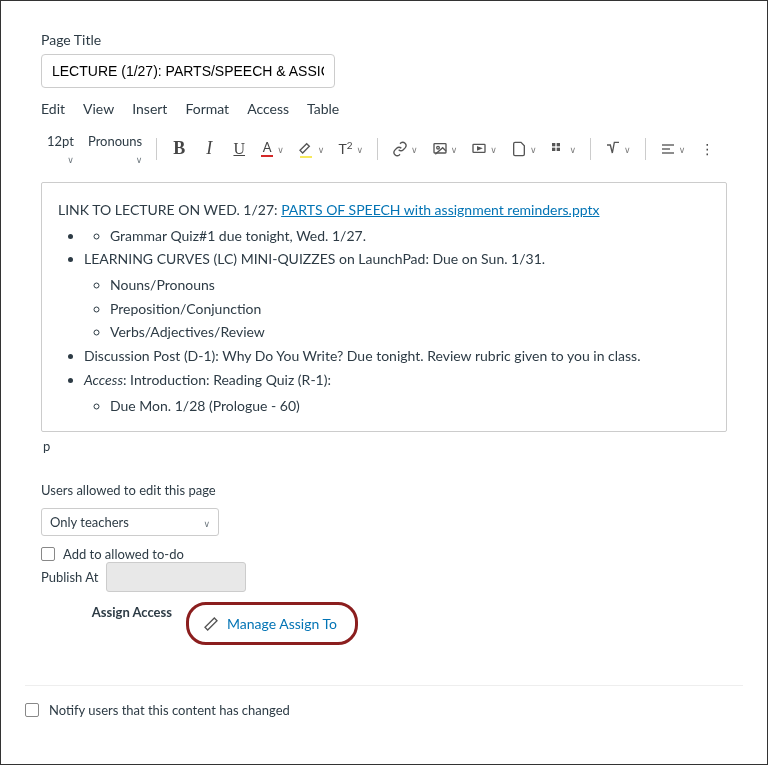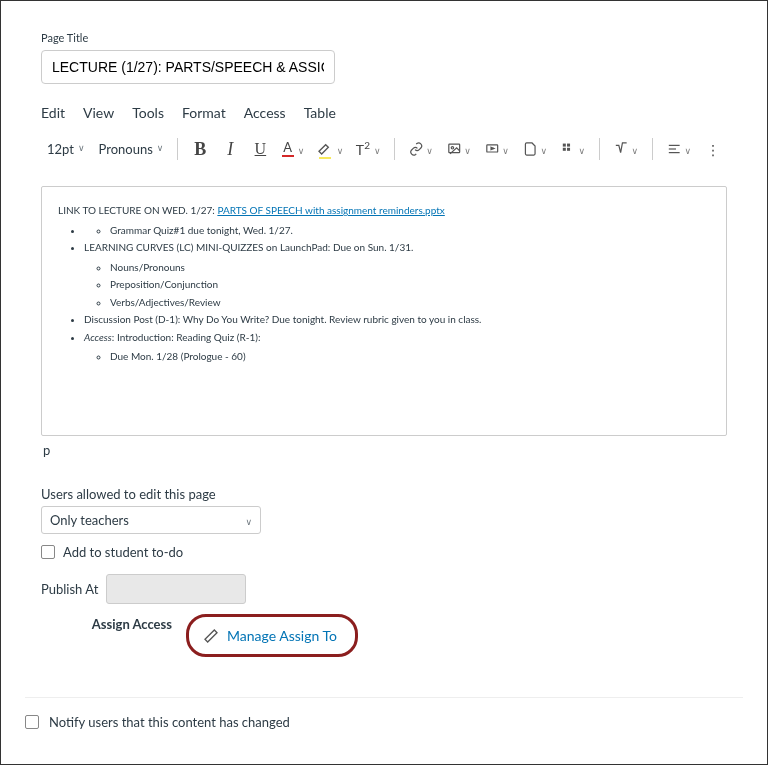--- a/index.html
+++ b/index.html
@@ -7,81 +7,81 @@
     font-family: "Lato", "Helvetica Neue", Helvetica, Arial, sans-serif;
     font-size: 14px;
     color: #2D3B45;
     background: #fff;
     width: 768px;
     height: 765px;
     border: 1px solid #333;
     padding: 10px;
   }
   .container { padding: 20px 30px 10px; }
-  .page-title-label { font-size: 11px; margin-bottom: 6px; }
+  .page-title-label { font-size: 14px; margin-bottom: 6px; }
   .title-input {
     width: 294px;
     padding: 8px 10px;
     border: 1px solid #ccc;
     border-radius: 4px;
     font-size: 14px;
     display: block;
   }
   .menubar {
-    margin-top: 20px;
+    margin-top: 12px;
     display: flex;
     gap: 18px;
     font-size: 14px;
   }
   .menubar span { cursor: pointer; }
   .toolbar {
     margin-top: 10px;
     display: flex;
     align-items: center;
     gap: 6px;
     padding: 6px 2px;
     flex-wrap: nowrap;
   }
   .tb-sep { width: 1px; height: 22px; background: #ccc; margin: 0 4px; }
   .tb-btn {
     display: inline-flex; align-items: center; justify-content: center;
     height: 24px; min-width: 24px; padding: 0 4px;
     color: #454545; cursor: pointer; font-size: 14px;
   }
-  .tb-drop { font-size: 13px; padding: 0 4px; display:inline-flex; align-items:flex-start; gap:4px;}
+  .tb-drop { font-size: 13px; padding: 0 4px; display:inline-flex; align-items:flex-end; gap:4px;flex-direction:column;}
   .chev { font-size: 9px; position: relative; top: 1px; opacity: 0.7; }
   .icon-svg { width: 16px; height: 16px; }
   .text-color-box { display:inline-flex; flex-direction:column; align-items:center; line-height:1;}
   .underline-bar { display:block; width:12px; height:2px; margin-top:1px;}
   .editor-area {
     border: 1px solid #ccc;
     border-radius: 2px;
-    margin-top: 19px;
+    margin-top: 12px;
     padding: 16px 16px 12px;
-    font-size: 10px;
+    font-size: 14px;
     line-height: 1.55;
     min-height: 250px;
   }
   .editor-area a { color: #0374B5; text-decoration: underline; }
   .editor-area ul { padding-left: 26px; margin-top: 4px;}
   .editor-area ul ul { list-style-type: circle; padding-left: 26px;}
   .editor-area li { margin: 2px 0; }
   .status-p { margin-top: 6px; font-size: 13px; padding-left: 2px;}
   .form-row { display:flex; margin-top: 28px; }
   .form-label { width: 145px; text-align: right; padding-right: 14px; font-weight: 700; font-size: 13px; padding-top: 2px;}
   .form-body { flex:1; font-size: 13px;}
-  .form-body .hint { margin-bottom: 4px; }
+  .form-body .hint { margin-bottom: 10px; }
   .select-box {
-    width: 220px; padding: 5px 8px; border: 1px solid #ccc; border-radius: 3px;
+    width: 178px; padding: 5px 8px; border: 1px solid #ccc; border-radius: 3px;
     display:flex; justify-content:space-between; align-items:center; background:#fff;
     cursor:pointer;
   }
   .checkbox-row { display:flex; align-items:center; gap:8px; margin-top:10px;}
   .chk { width:14px; height:14px; border:1px solid #888; border-radius:2px; background:#fff; cursor:pointer;}
-  .publish-row { display:flex; align-items:center; gap:8px; margin-top:14px;}
+  .publish-row { display:flex; align-items:center; gap:8px; }
   .publish-input { width:140px; height:30px; border:1px solid #ccc; border-radius:3px; background:#E8E8E8;}
   .assign-btn {
     display:inline-flex; align-items:center; gap:8px;
     color:#0374B5; font-size:14px; padding: 4px 8px; cursor:pointer;
   }
   .highlight-ring {
     border: 3px solid #8B1E1E;
     border-radius: 20px;
     padding: 6px 10px 6px 6px;
     display:inline-flex;
@@ -101,21 +101,21 @@
 </head>
 <body>
 
 <div class="container">
   <div class="page-title-label">Page Title</div>
   <input class="title-input" value="LECTURE (1/27): PARTS/SPEECH &amp; ASSIGNMENTS" style="">
 
   <div class="menubar">
     <span>Edit</span>
     <span>View</span>
-    <span>Tools</span>
+    <span>Insert</span>
     <span>Format</span>
     <span>Access</span>
     <span>Table</span>
   </div>
 
   <div class="toolbar">
     <span class="tb-drop">
         <span>12pt</span>
         <span class="chev">∨</span>
       </span>
@@ -230,21 +230,21 @@
 
   <div class="form-row">
     <div class="form-body">
       <div class="hint">Users allowed to edit this page</div>
       <div class="select-box">
         <span>Only teachers</span>
         <span class="chev">∨</span>
       </div>
       <div class="checkbox-row">
         <span class="chk"></span>
-        <span>Add to student to-do</span>
+        <span>Add to allowed to-do</span>
       </div>
       <div class="publish-row">
         <span>Publish At</span>
         <div class="publish-input"></div>
       </div>
     </div>
   </div>
 
   <div class="form-row" style="margin-top:10px;">
     <div class="form-label">Assign Access</div>

